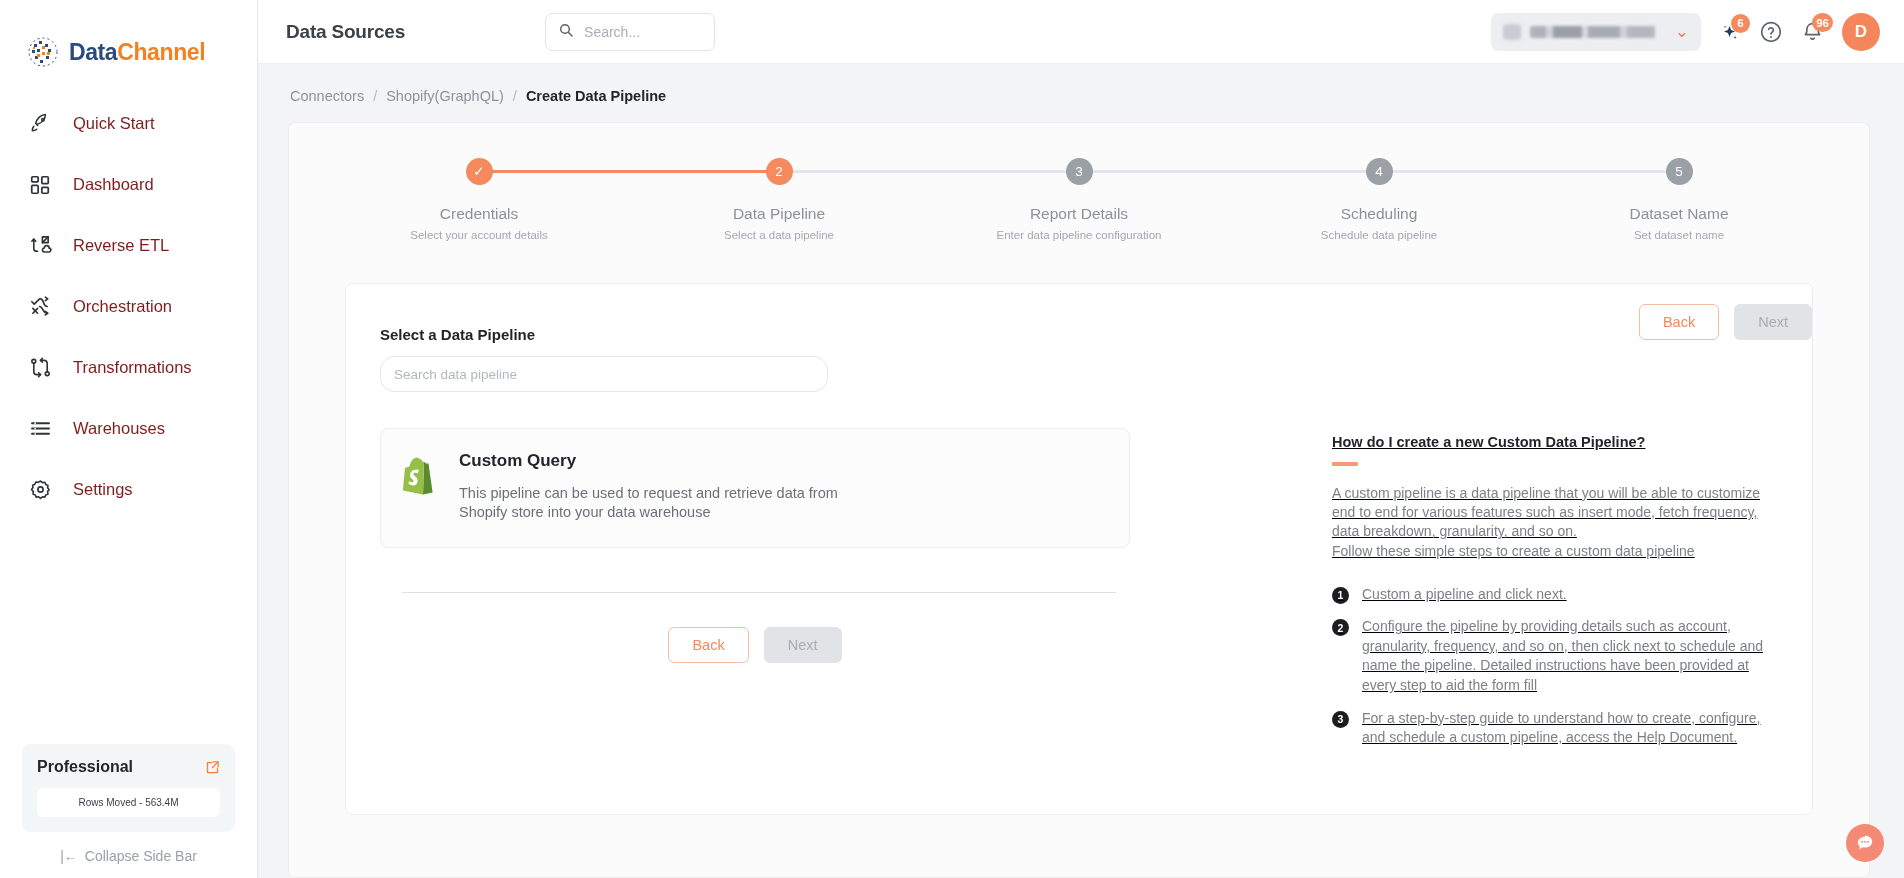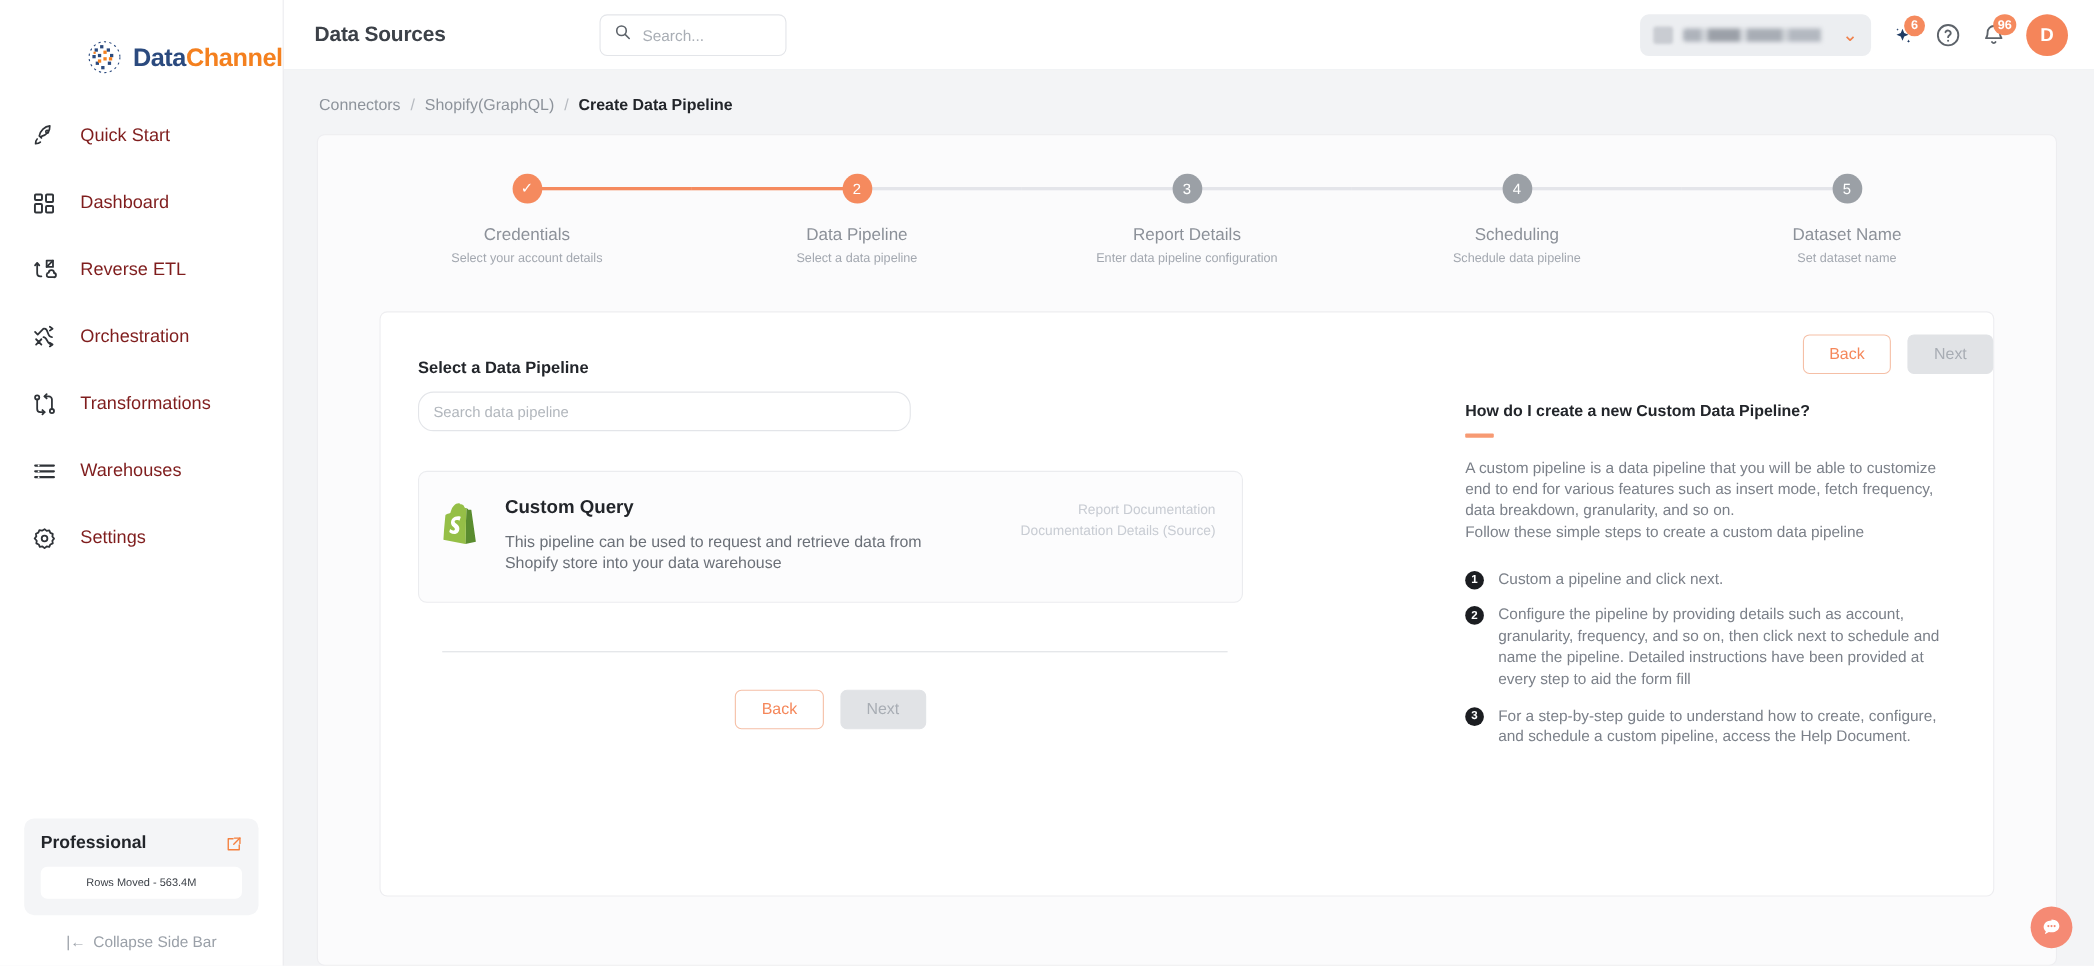--- a/index.html
+++ b/index.html
@@ -9,21 +9,21 @@
     background: #ffffff; overflow: hidden;
   }
   .app { display: flex; width: 1904px; height: 878px; background:#f3f4f6; }
 
   
   .sidebar {
     width: 258px; height: 878px; background:#ffffff;
     border-right: 1px solid #e6e8ec;
     display:flex; flex-direction:column; flex: 0 0 258px;
   }
-  .logo-wrap { display:flex; align-items:center; gap:9px; padding: 26px 0 0 26px; height:78px;justify-content:flex-end; }
+  .logo-wrap { display:flex; align-items:center; gap:9px; padding: 26px 0 0 26px; height:78px; }
   .logo-mark { width:34px; height:34px; flex:0 0 34px; position:relative; }
   .logo-text { font-size:23px; font-weight:700; letter-spacing:-0.4px; white-space:nowrap; }
   .logo-text .blue { color:#2b4a7e; }
   .logo-text .orange { color:#f4801f; }
 
   .nav { margin-top: 22px; display:flex; flex-direction:column; }
   .nav-item {
     display:flex; align-items:center; gap:20px;
     height:47px; padding-left:27px; cursor:pointer;
     color:#7f1d1d; font-size:16.5px;
@@ -440,41 +440,37 @@
                 <path d="M21 4.9c-.2-.2-.6-.2-1-.1-.1 0-.3.1-.5.2-.6-1.7-1.6-3.3-3.4-3.3h-.2C15.4.9 14.7.5 14.1.5c-4.7 0-7 5.9-7.7 8.9-1.8.6-3.1 1-3.3 1-1 .3-1 .3-1.2 1.3C1.8 12.4 0 33.6 0 33.6l20 3.9z" fill="#95bf47"></path>
                 <path d="M20 4.8c-.1 0-.3.1-.5.2-.6-1.7-1.6-3.3-3.4-3.3h-.2l3.9 35.9.2-.1V4.8z" fill="#95bf47"></path>
                 <path d="M15.9 12.9l-1.2 3.5s-1.1-.6-2.4-.6c-1.9 0-2 1.2-2 1.5 0 1.6 4.3 2.3 4.3 6.2 0 3.1-1.9 5-4.5 5-3.1 0-4.7-1.9-4.7-1.9l.8-2.7s1.6 1.4 3 1.4c.9 0 1.3-.7 1.3-1.2 0-2.1-3.5-2.2-3.5-5.8 0-3 2.2-5.9 6.5-5.9 1.6 0 2.4.5 2.4.5z" fill="#fff"></path>
                 <path d="M15.3 2c-2.9.3-5 3.7-5.9 7.2l4.2-1.3c0-3.1-.5-5.1-1.4-5.9h2.5z" fill="#fff" opacity="0"></path>
               </svg>
             </span>
             <div>
               <div class="pipe-name">Custom Query</div>
               <div class="pipe-desc">This pipeline can be used to request and retrieve data from Shopify store into your data warehouse</div>
             </div>
-            <div class="pipe-links">
-              <span class="pipe-link">Report Documentation</span>
-              <span class="pipe-link">Documentation Details (Source)</span>
-            </div>
           </div>
 
           <div class="divider"></div>
 
           <div class="btn-row-bottom">
             <button class="btn btn-back">Back</button>
             <button class="btn btn-next">Next</button>
           </div>
         </div>
 
         <div class="panel-right">
           <div class="btn-row-top">
             <button class="btn btn-back">Back</button>
             <button class="btn btn-next">Next</button>
           </div>
 
-          <div style="margin-top:36px;">
+          <div style="margin-top:104px;text-decoration:underline;">
             <div class="help-title">How do I create a new Custom Data Pipeline?</div>
             <div class="help-rule"></div>
             <div class="help-para" style="white-space:pre-line;">A custom pipeline is a data pipeline that you will be able to customize end to end for various features such as insert mode, fetch frequency, data breakdown, granularity, and so on.
 Follow these simple steps to create a custom data pipeline</div>
 
             <div class="help-steps">
               <div class="help-step">
                 <span class="num">1</span>
                 <span class="help-step-text">Custom a pipeline and click next.</span>
               </div>

